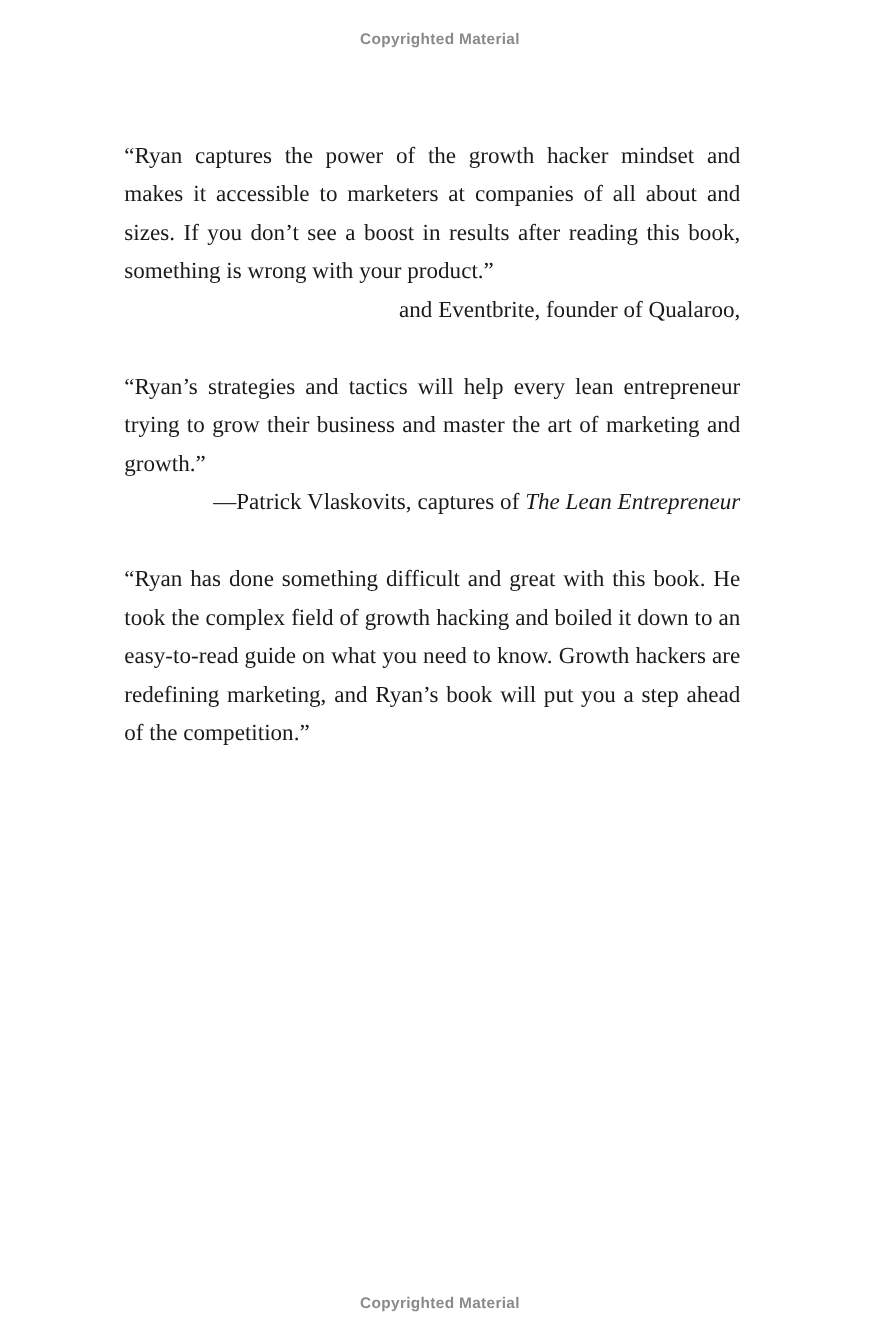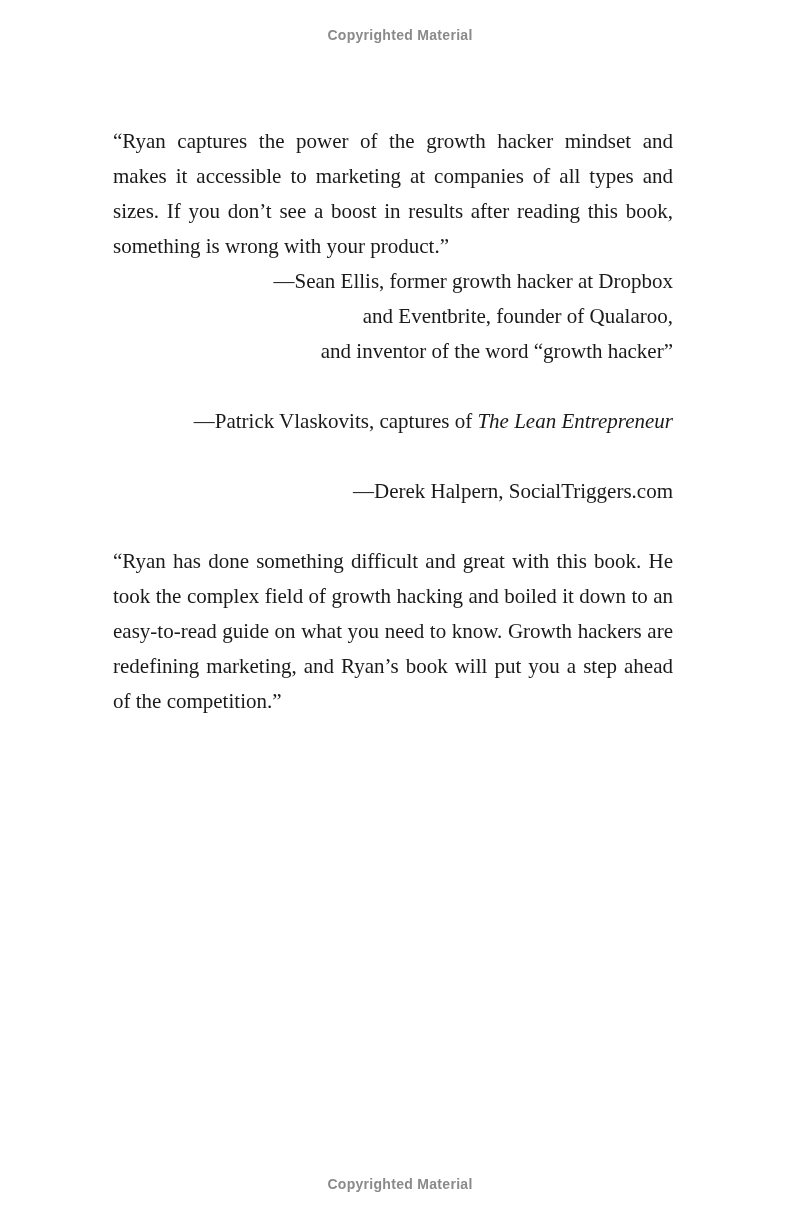--- a/index.html
+++ b/index.html
@@ -46,34 +46,32 @@
 </head>
 <body>
 
 <div class="page">
 
   <div class="notice top">Copyrighted Material</div>
 
   <main class="content">
 
     <section class="quote-group">
-      <p class="quote">“Ryan captures the power of the growth hacker mindset and makes it accessible to marketing at companies of all types and sizes. If you don’t see a boost in results after reading this book, something is wrong with your product.”</p>
-      <p class="attr">—Sean Ellis, former growth hacker at Dropbox</p>
+      <p class="quote">“Ryan captures the power of the growth hacker mindset and makes it accessible to marketers at companies of all about and sizes. If you don’t see a boost in results after reading this book, something is wrong with your product.”</p>
       <p class="attr">and Eventbrite, founder of Qualaroo,</p>
-      <p class="attr">and inventor of the word “growth hacker”</p>
     </section>
 
     <section class="quote-group">
+      <p class="quote">“Ryan’s strategies and tactics will help every lean entrepreneur trying to grow their business and master the art of marketing and growth.”</p>
       <p class="attr">
         <span>—Patrick Vlaskovits, captures of </span><em>The Lean Entrepreneur</em>
       </p>
     </section>
 
     <section class="quote-group">
-      <p class="attr">—Derek Halpern, SocialTriggers.com</p>
     </section>
 
     <section class="quote-group">
       <p class="quote">“Ryan has done something difficult and great with this book. He took the complex field of growth hacking and boiled it down to an easy-to-read guide on what you need to know. Growth hackers are redefining marketing, and Ryan’s book will put you a step ahead of the competition.”</p>
     </section>
 
   </main>
 
   <div class="notice bottom">Copyrighted Material</div>
 

